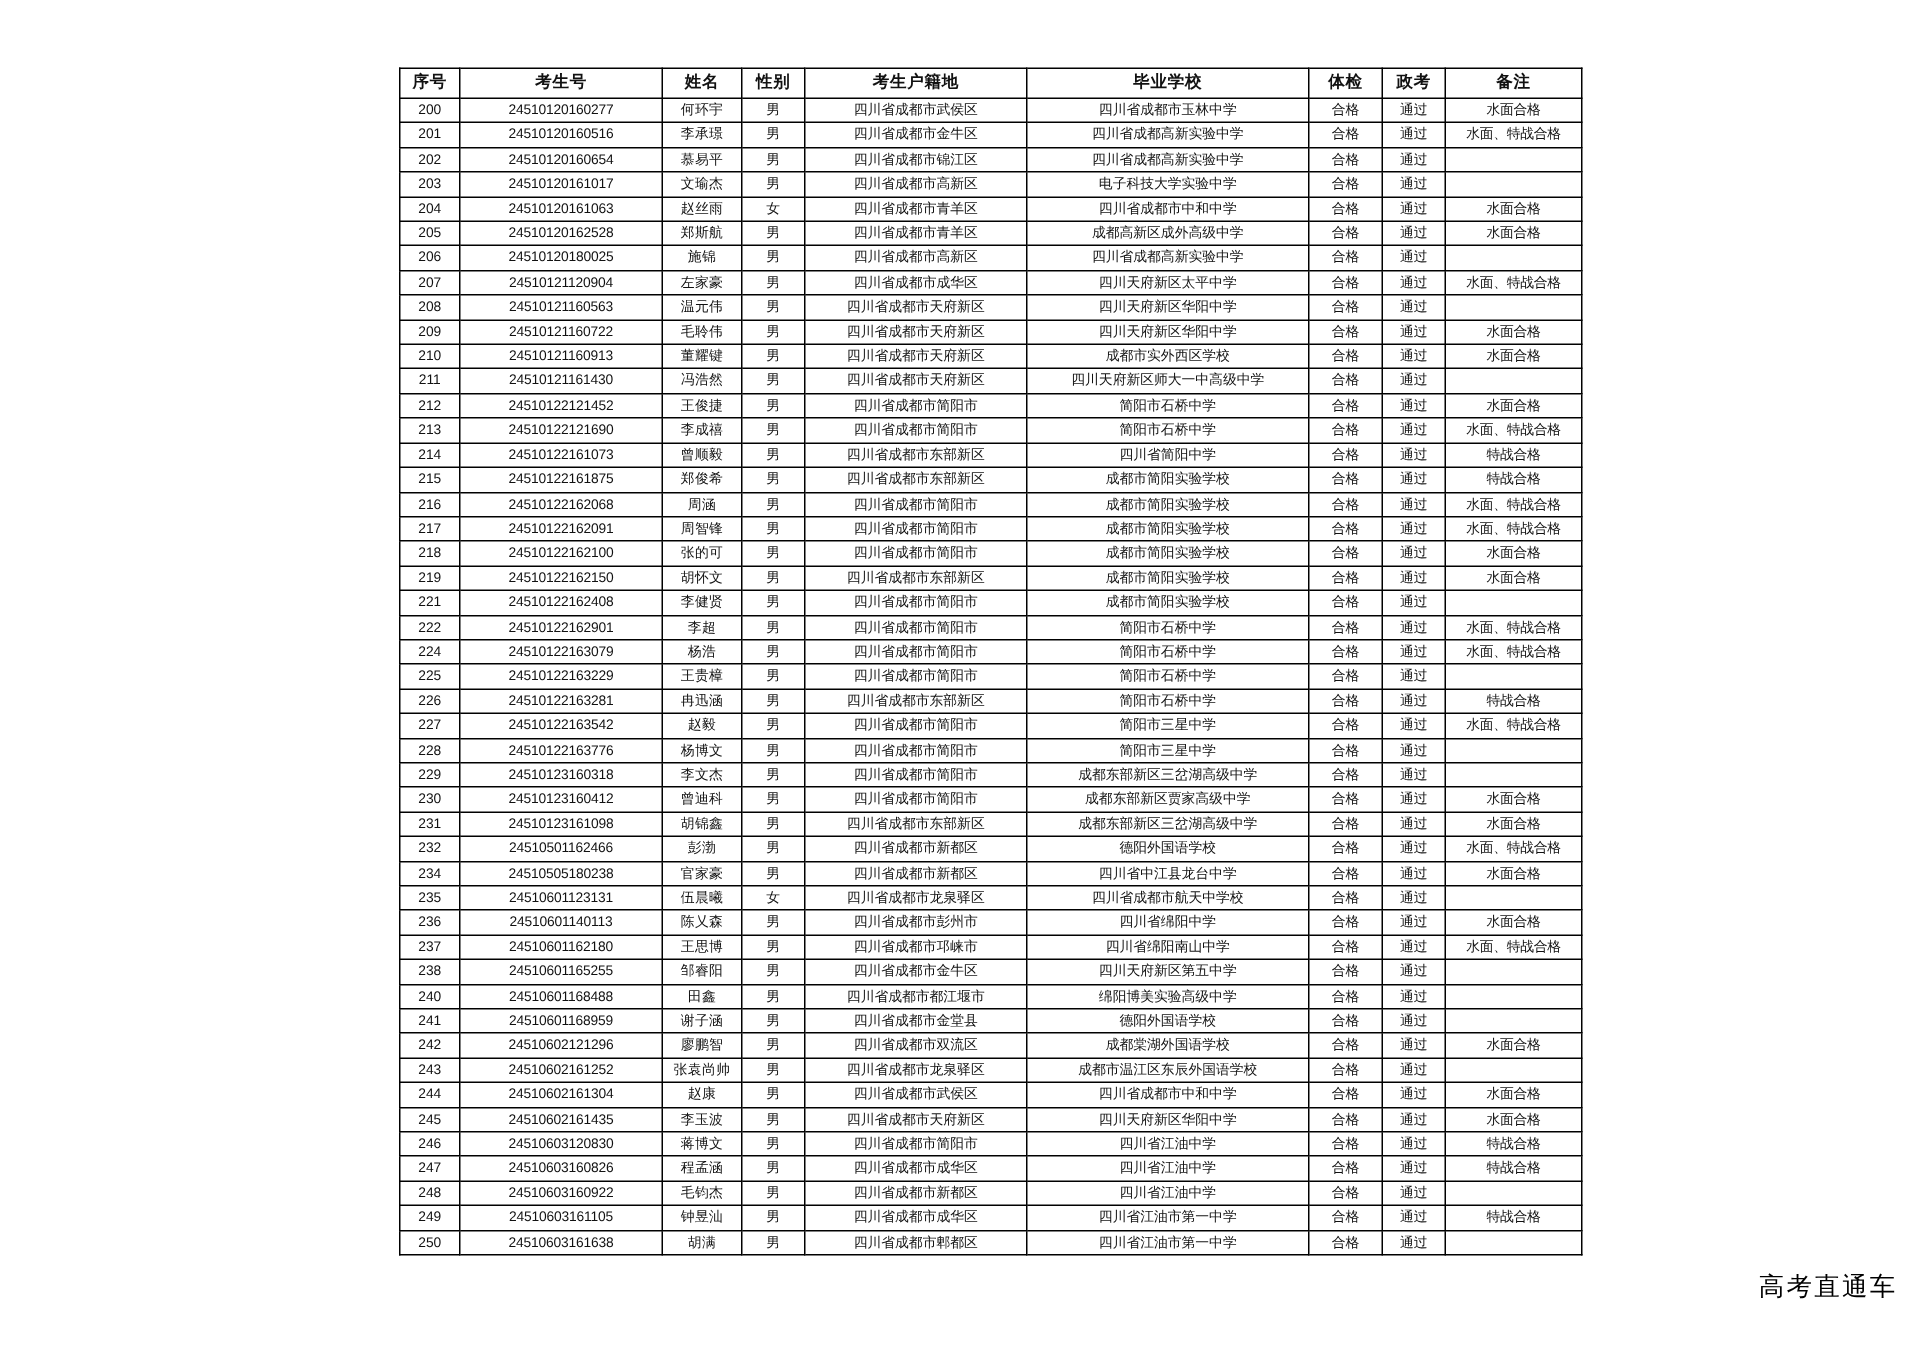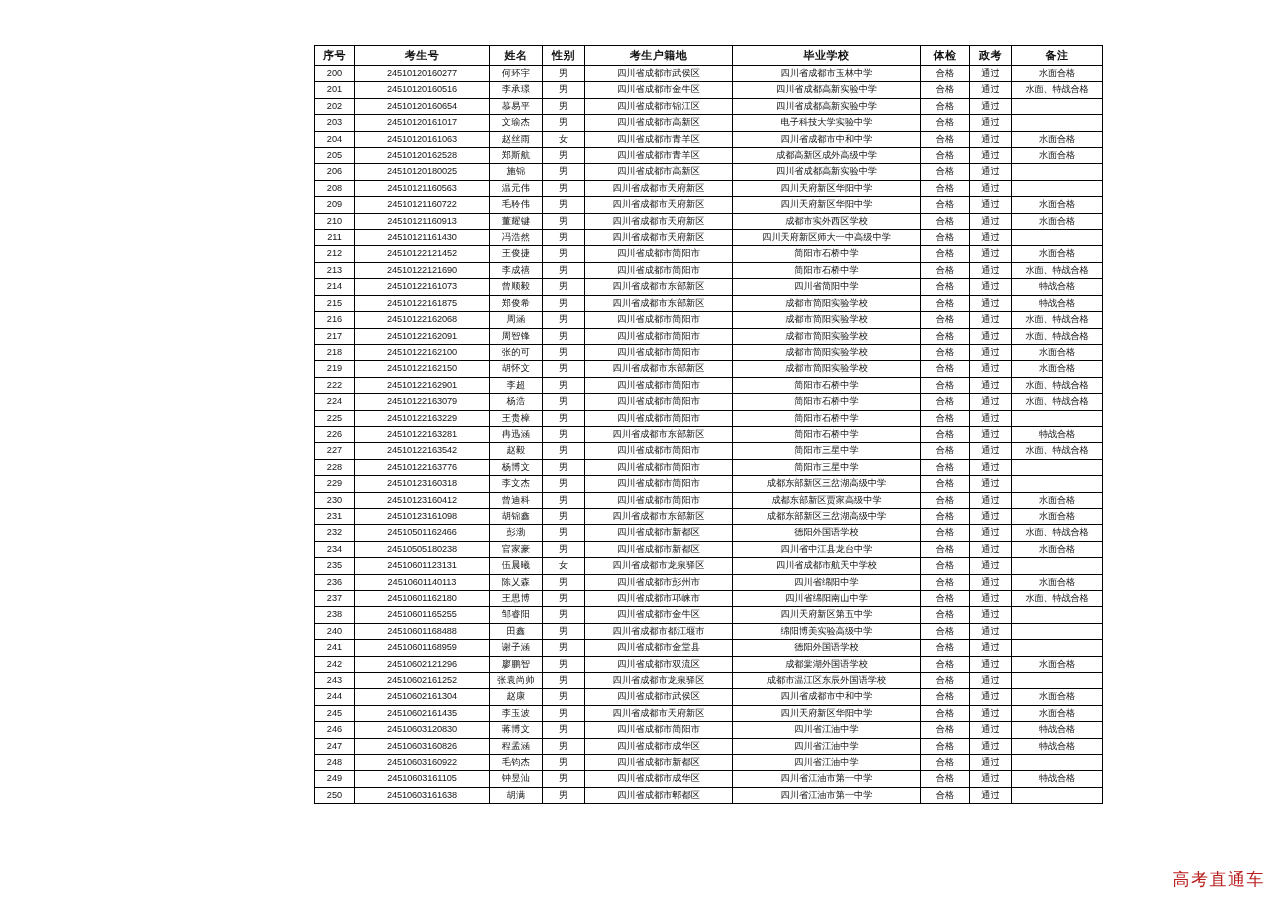--- a/index.html
+++ b/index.html
@@ -21,21 +21,20 @@
     left: 0;
     top: 0;
     width: 1280px;
     height: 905px;
   }
   #table-wrap {
     position: absolute;
     left: 266px;
     top: 45px;
     width: 740px;
-    margin-left: 48px;
   }
   table.roster {
     border-collapse: collapse;
     table-layout: fixed;
     width: 740px;
     background: #fff;
   }
   table.roster th,
   table.roster td {
     border: 1px solid #000000;
@@ -70,23 +69,23 @@
   td.idx    { font-family: "Liberation Sans", sans-serif; font-size: 9.4px; }
   td.exam   { font-family: "Liberation Sans", sans-serif; font-size: 9.6px; letter-spacing: -0.1px; }
   td.hukou  { text-align: left; padding-left: 4px; }
   td.school { text-align: left; padding-left: 4px; }
   td.name   { letter-spacing: 0.3px; }
   td.remark { font-size: 8.6px; letter-spacing: -0.2px; }
 
   #watermark {
     position: absolute;
     right: 15px;
-    bottom: 14px;
+    bottom: 36px;
     font-size: 17px;
-    color: #b91c1c;
+    color: #000000;
     letter-spacing: 1.5px;
     font-family: "DejaVu Sans", sans-serif;
     user-select: none;
   }
 </style>
 </head>
 <body>
 
 <div id="page">
 
@@ -188,20 +187,31 @@
             <td class="exam">24510120180025</td>
             <td class="name">施锦</td>
             <td class="gender">男</td>
             <td class="hukou">四川省成都市高新区</td>
             <td class="school">四川省成都高新实验中学</td>
             <td class="phys">合格</td>
             <td class="pol">通过</td>
             <td class="remark"></td>
           </tr>
           <tr>
+            <td class="idx">207</td>
+            <td class="exam">24510121120904</td>
+            <td class="name">左家豪</td>
+            <td class="gender">男</td>
+            <td class="hukou">四川省成都市成华区</td>
+            <td class="school">四川天府新区太平中学</td>
+            <td class="phys">合格</td>
+            <td class="pol">通过</td>
+            <td class="remark">水面、特战合格</td>
+          </tr>
+          <tr>
             <td class="idx">208</td>
             <td class="exam">24510121160563</td>
             <td class="name">温元伟</td>
             <td class="gender">男</td>
             <td class="hukou">四川省成都市天府新区</td>
             <td class="school">四川天府新区华阳中学</td>
             <td class="phys">合格</td>
             <td class="pol">通过</td>
             <td class="remark"></td>
           </tr>
@@ -318,20 +328,31 @@
           <tr>
             <td class="idx">219</td>
             <td class="exam">24510122162150</td>
             <td class="name">胡怀文</td>
             <td class="gender">男</td>
             <td class="hukou">四川省成都市东部新区</td>
             <td class="school">成都市简阳实验学校</td>
             <td class="phys">合格</td>
             <td class="pol">通过</td>
             <td class="remark">水面合格</td>
+          </tr>
+          <tr>
+            <td class="idx">221</td>
+            <td class="exam">24510122162408</td>
+            <td class="name">李健贤</td>
+            <td class="gender">男</td>
+            <td class="hukou">四川省成都市简阳市</td>
+            <td class="school">成都市简阳实验学校</td>
+            <td class="phys">合格</td>
+            <td class="pol">通过</td>
+            <td class="remark"></td>
           </tr>
           <tr>
             <td class="idx">222</td>
             <td class="exam">24510122162901</td>
             <td class="name">李超</td>
             <td class="gender">男</td>
             <td class="hukou">四川省成都市简阳市</td>
             <td class="school">简阳市石桥中学</td>
             <td class="phys">合格</td>
             <td class="pol">通过</td>

